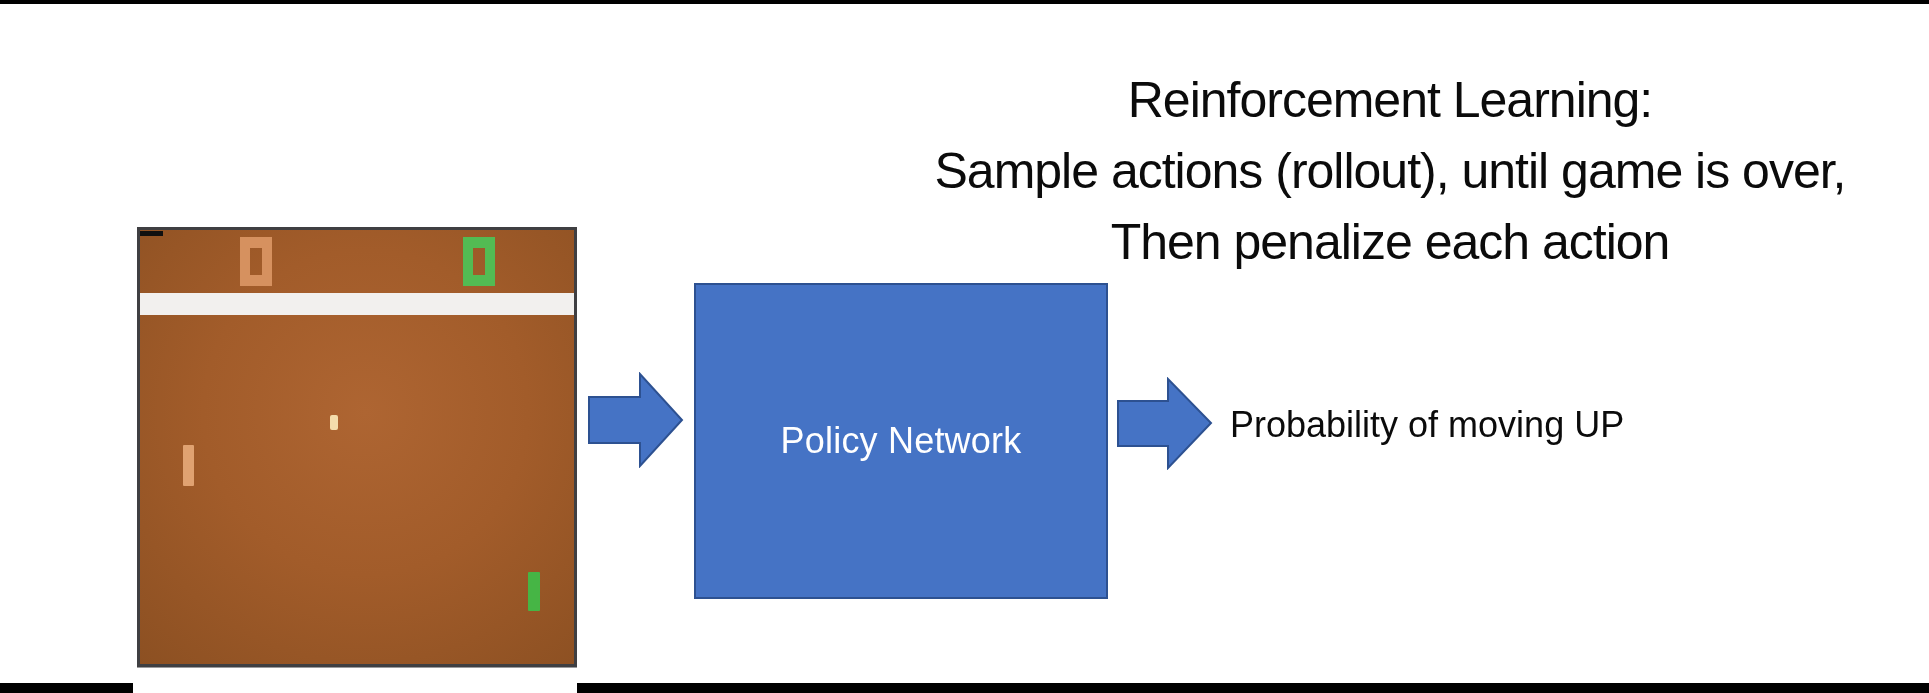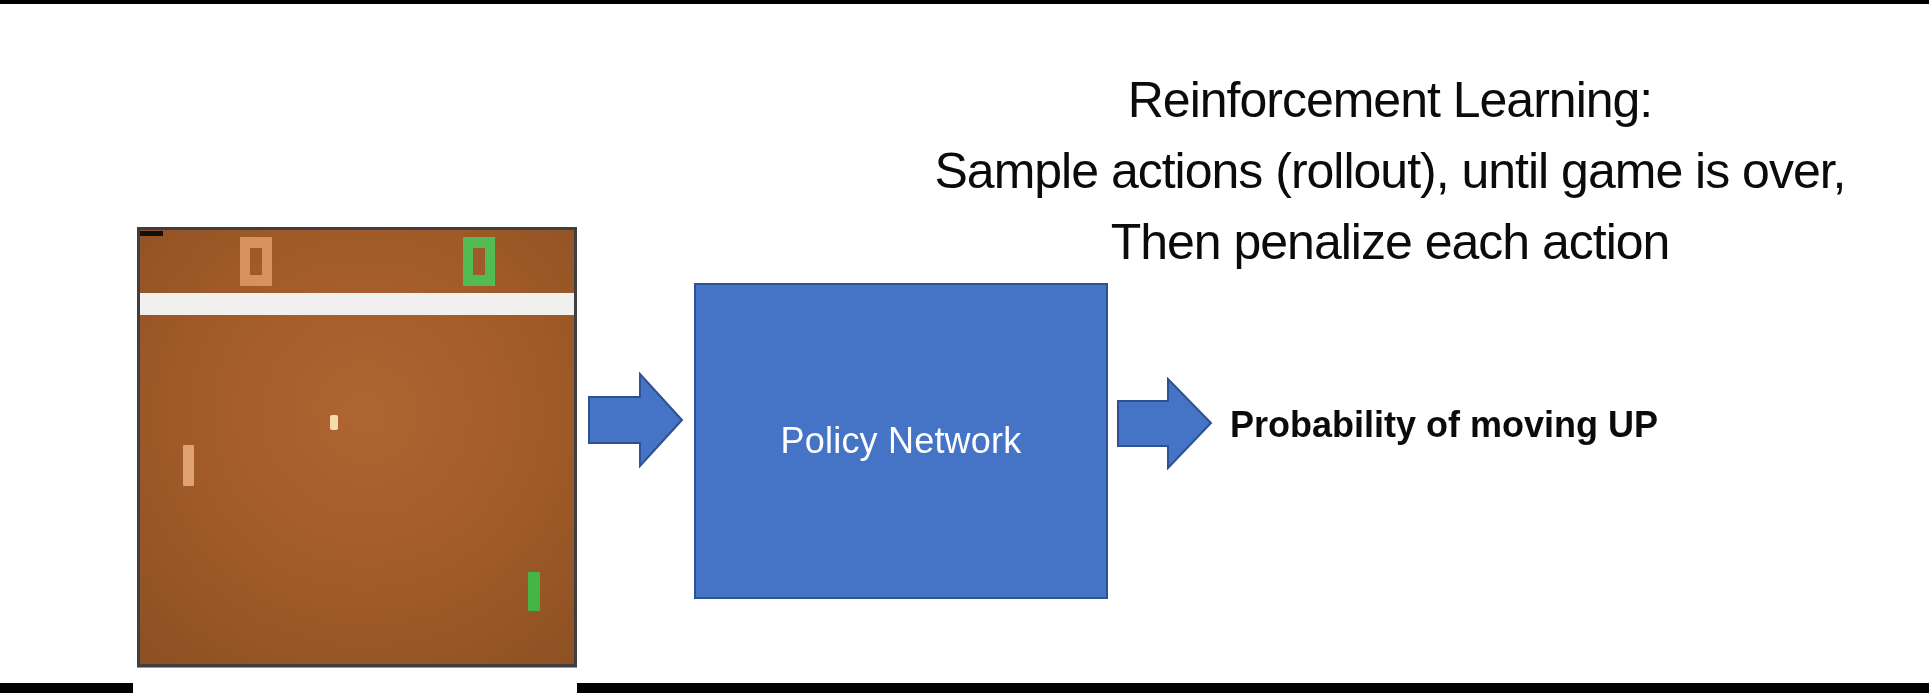--- a/index.html
+++ b/index.html
@@ -40,21 +40,21 @@
   
   #input-arrow{left:588px;top:372px;}
   #output-arrow{left:1117px;top:377px;}
   #policy-box{
     left:694px;top:283px;width:414px;height:316px;box-sizing:border-box;
     background:#4573c5;border:2px solid #2d5191;
     display:flex;align-items:center;justify-content:center;
   }
   #policy-label{color:#ffffff;font-size:36px;letter-spacing:0.2px;}
   #output-label{
-    left:1230px;top:404px;font-size:36px;line-height:42px;color:#0b0b0b;white-space:nowrap;font-weight:bold;
+    left:1230px;top:404px;font-size:36px;line-height:42px;color:#0b0b0b;white-space:nowrap;
   }
 </style>
 </head>
 <body>
 
 <div id="canvas">
 
   <div class="abs" id="top-bar"></div>
 
 

